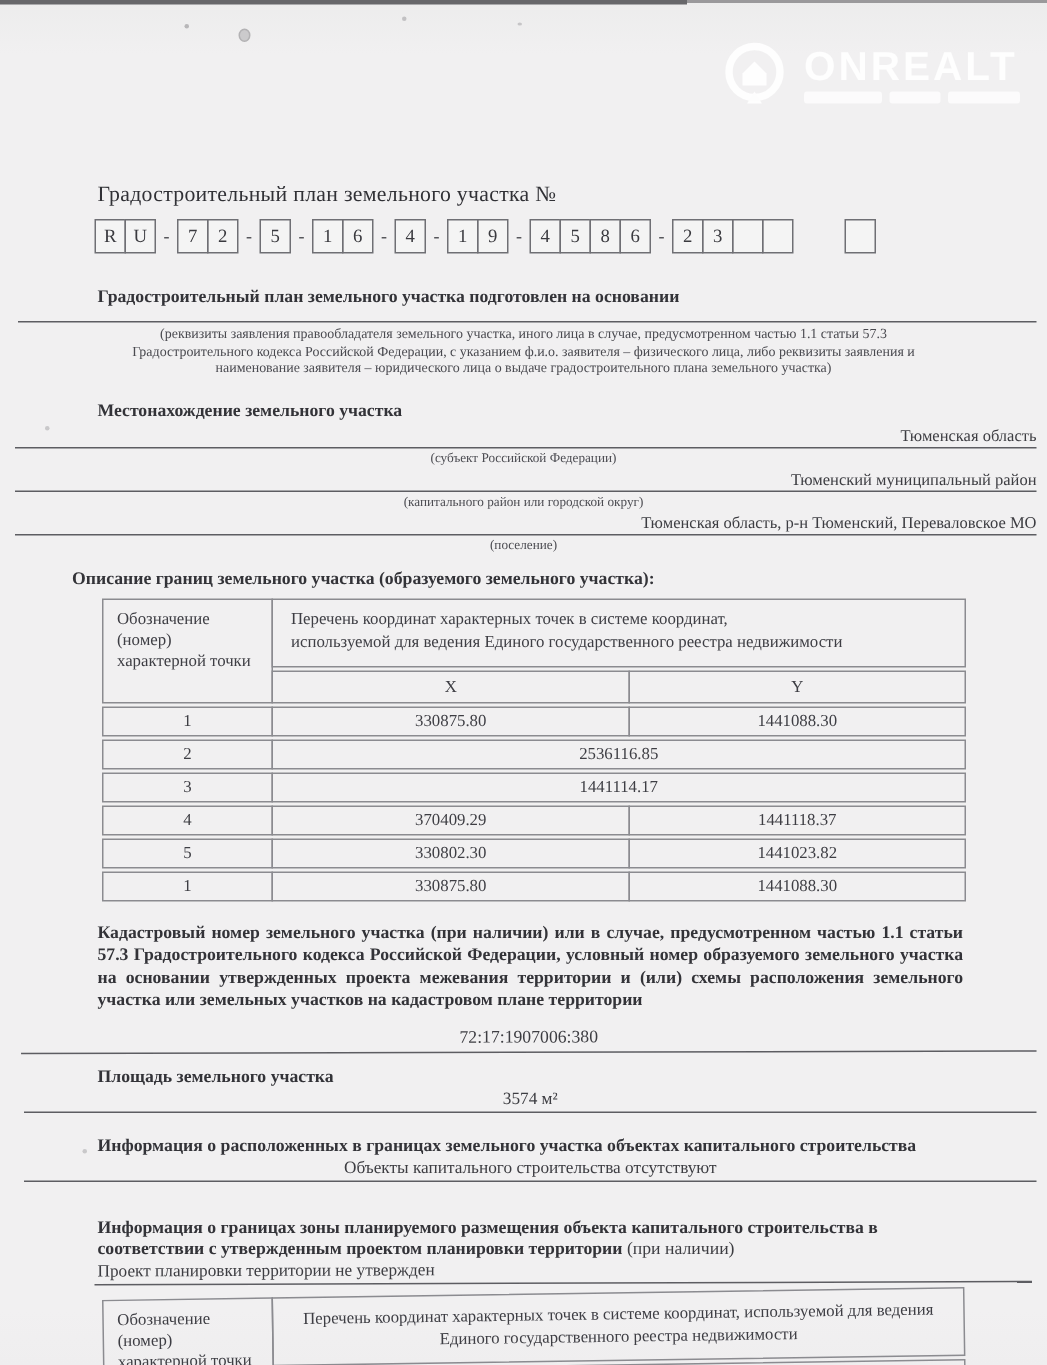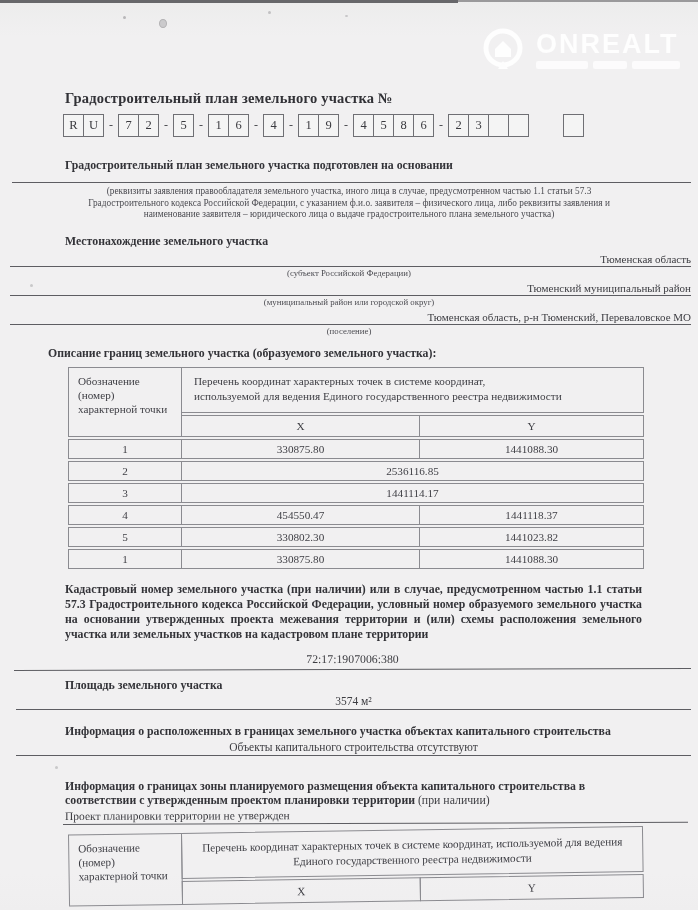--- a/index.html
+++ b/index.html
@@ -32,21 +32,21 @@
     font-family:"Liberation Sans","DejaVu Sans",sans-serif;
     font-weight:bold; font-size:27px; letter-spacing:2px; line-height:27px;
     color:rgba(255,255,255,.95);
   }
   .wm-sub { margin-top:3px; display:flex; gap:5px; }
   .wm-sub span { display:block; height:8px; background:rgba(255,255,255,.8); border-radius:2px; }
   .wm-sub span:nth-child(1){width:52px;} .wm-sub span:nth-child(2){width:34px;} .wm-sub span:nth-child(3){width:48px;}
 
   .content { position:relative; padding-top:90px; }
 
-  .doc-title { margin-left:65px; font-size:14.5px; font-weight:bold; color:#313136; letter-spacing:.2px; }
+  .doc-title { margin-left:65px; font-size:14.5px; font-weight:normal; color:#313136; letter-spacing:.2px;margin-top:32px; }
 
   .code-row { margin-left:63px; margin-top:7px; display:flex; align-items:center; width:545px; }
   .code-group { display:flex; }
   .code-cell {
     width:21px; height:23px; border:1px solid #6f6f74; margin-left:-1px;
     display:flex; align-items:center; justify-content:center;
     font-size:12.5px; color:#3a3a3f; background:rgba(255,255,255,.25);
   }
   .code-group .code-cell:first-child { margin-left:0; }
   .code-dash { margin:0 5px; color:#47474c; font-size:12px; }
@@ -207,21 +207,21 @@
     <div class="basis-note">(реквизиты заявления правообладателя земельного участка, иного лица в случае, предусмотренном частью 1.1 статьи 57.3 Градостроительного кодекса Российской Федерации, с указанием ф.и.о. заявителя – физического лица, либо реквизиты заявления и наименование заявителя – юридического лица о выдаче градостроительного плана земельного участка)</div>
 
     <div class="bold-heading mt-loc">Местонахождение земельного участка</div>
 
     <div>
       <div class="loc-value">Тюменская область</div>
       <div class="loc-caption">(субъект Российской Федерации)</div>
     </div>
     <div>
       <div class="loc-value">Тюменский муниципальный район</div>
-      <div class="loc-caption">(муниципальный район или городской округ)</div>
+      <div class="loc-caption">(капитального район или городской округ)</div>
     </div>
     <div>
       <div class="loc-value">Тюменская область, р-н Тюменский, Переваловское МО</div>
       <div class="loc-caption">(поселение)</div>
     </div>
 
     <div class="bold-heading mt-borders">Описание границ земельного участка (образуемого земельного участка):</div>
 
     <div class="coord-table" id="table1">
         <div class="t-head">
@@ -245,21 +245,21 @@
         <div class="t-row">
           <div class="t-rn">2</div>
           <div class="t-ry">2536116.85</div>
         </div>
         <div class="t-row">
           <div class="t-rn">3</div>
           <div class="t-ry">1441114.17</div>
         </div>
         <div class="t-row">
           <div class="t-rn">4</div>
-          <div class="t-rx">454550.47</div>
+          <div class="t-rx">370409.29</div>
           <div class="t-ry">1441118.37</div>
         </div>
         <div class="t-row">
           <div class="t-rn">5</div>
           <div class="t-rx">330802.30</div>
           <div class="t-ry">1441023.82</div>
         </div>
         <div class="t-row">
           <div class="t-rn">1</div>
           <div class="t-rx">330875.80</div>

